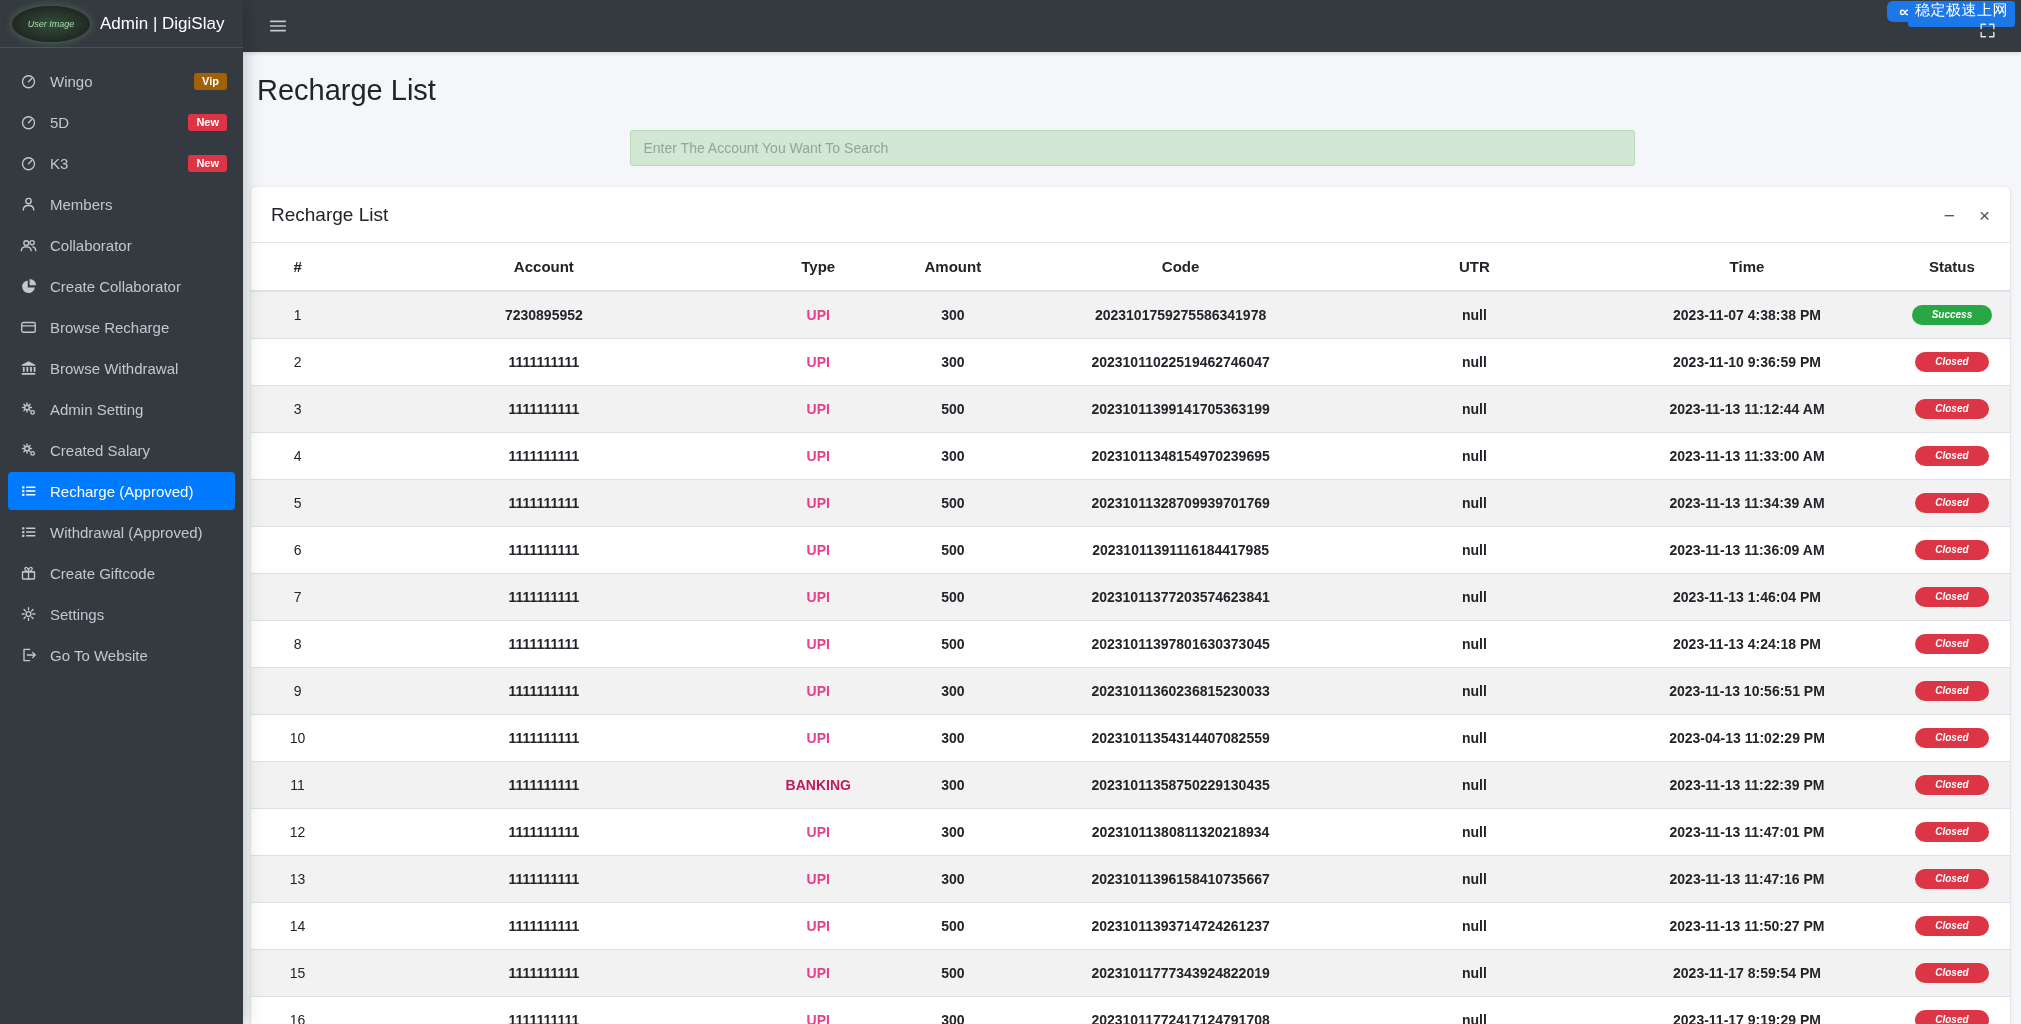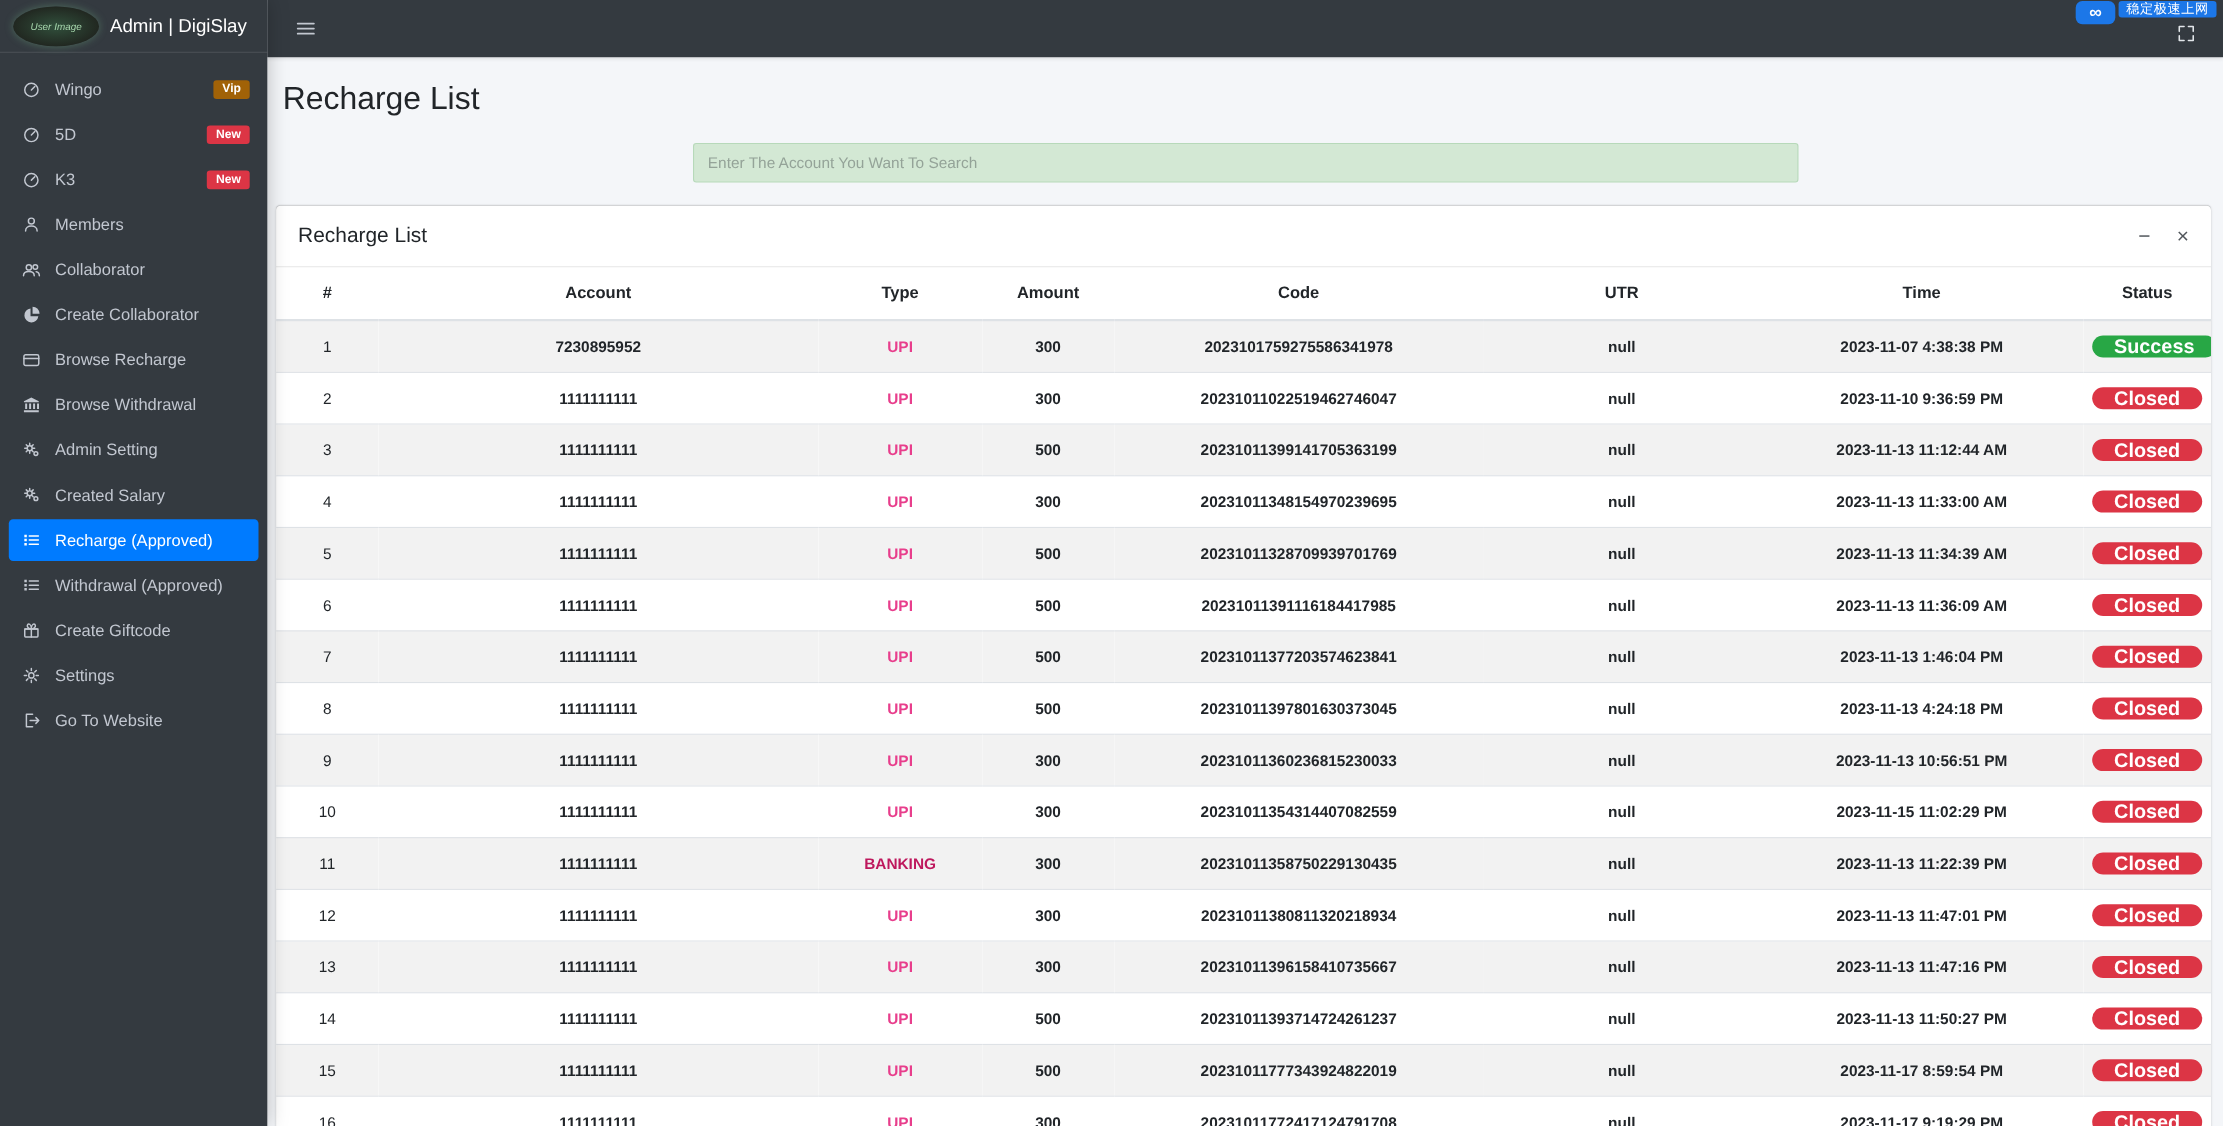--- a/index.html
+++ b/index.html
@@ -56,23 +56,23 @@
   .hamburger { width: 22px; height: 22px; color: #c2c7d0; cursor: pointer; }
 
   .ext-logo {
     position: fixed; top: 1px; right: 98px; z-index: 40;
     width: 36px; height: 21px; background: #1c77e8; border-radius: 6px;
     color: #fff; font-size: 16px; font-weight: 700;
     display: flex; align-items: center; justify-content: center; cursor: pointer;
   }
   .ext-badge {
     position: fixed; top: 1px; right: 6px; z-index: 40;
-    height: 15px; background: #1c77e8; border-radius: 3px;
-    color: #fff; font-size: 12px; letter-spacing: .5px;
-    display: flex; align-items: center; padding: 0 7px; cursor: pointer;
+    height: 26px; background: #1c77e8; border-radius: 3px;
+    color: #fff; font-size: 15px; letter-spacing: .5px;
+    display: flex; padding: 0 7px; cursor: pointer;
   }
   .expand-btn {
     position: fixed; top: 21px; right: 24px; z-index: 40;
     width: 19px; height: 19px; color: #e2e6ea; cursor: pointer;
   }
 
   
   .content { margin-left: 243px; padding-top: 52px; }
   .page-title { font-size: 29px; font-weight: 500; color: #212529; margin: 22px 0 0 14px; }
   .search-wrap { text-align: center; margin-top: 23px; }
@@ -108,21 +108,21 @@
   tbody td {
     text-align: center; font-size: 14px; color: #212529;
     height: 47px; padding: 0 8px; border-top: 1px solid #dee2e6;
     overflow: hidden; white-space: nowrap;
   }
   tbody tr:nth-child(odd) { background: #f2f2f2; }
   .b { font-weight: 700; }
   .type-cell { font-weight: 700; }
   .badge-status {
     display: inline-block; padding: 3px 20px; border-radius: 10px;
-    color: #fff; font-weight: 700; font-size: 18px; line-height: 14px;
+    color: #fff; font-weight: 700; font-size: 10px; line-height: 14px; font-style: italic;
   }
 </style>
 </head>
 <body>
 
 <aside class="sidebar">
   <div class="brand">
     <div class="avatar-blob">
       <span>User Image</span>
     </div>
@@ -423,21 +423,21 @@
             <td class="b">2023-11-13 10:56:51 PM</td>
             <td><span class="badge-status" style="background: rgb(220, 53, 69);">Closed</span></td>
           </tr>
           <tr>
             <td>10</td>
             <td class="b">1111111111</td>
             <td><span class="type-cell" style="color: rgb(232, 62, 140);">UPI</span></td>
             <td class="b">300</td>
             <td class="b">20231011354314407082559</td>
             <td class="b">null</td>
-            <td class="b">2023-11-15 11:02:29 PM</td>
+            <td class="b">2023-04-13 11:02:29 PM</td>
             <td><span class="badge-status" style="background: rgb(220, 53, 69);">Closed</span></td>
           </tr>
           <tr>
             <td>11</td>
             <td class="b">1111111111</td>
             <td><span class="type-cell" style="color: #be185d;">BANKING</span></td>
             <td class="b">300</td>
             <td class="b">20231011358750229130435</td>
             <td class="b">null</td>
             <td class="b">2023-11-13 11:22:39 PM</td>

